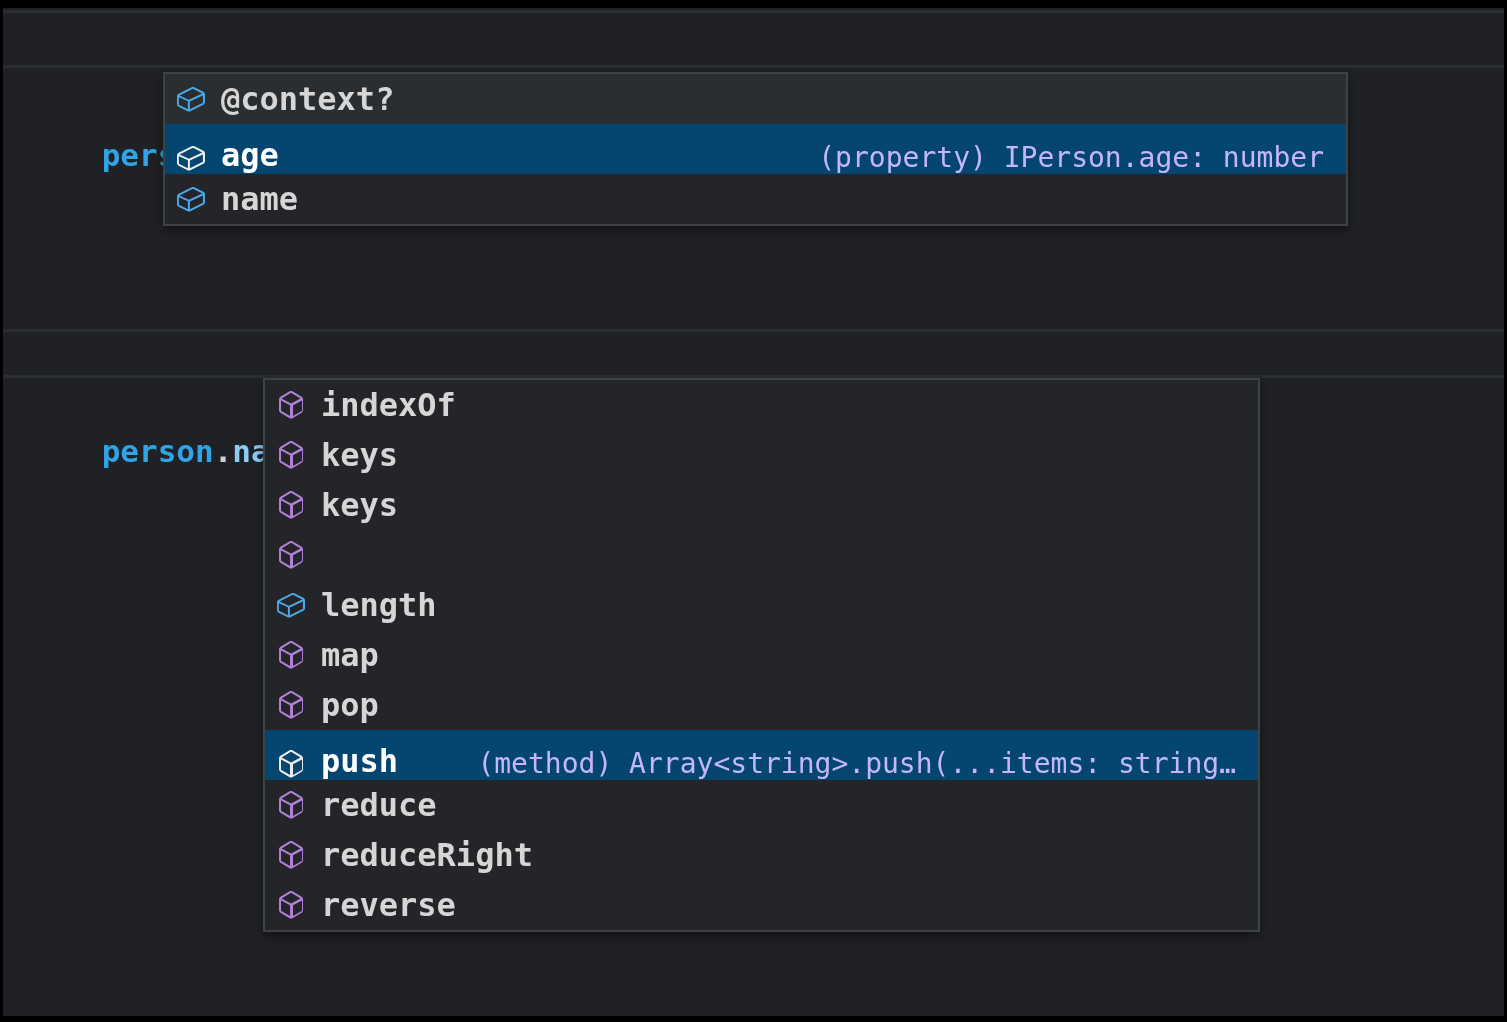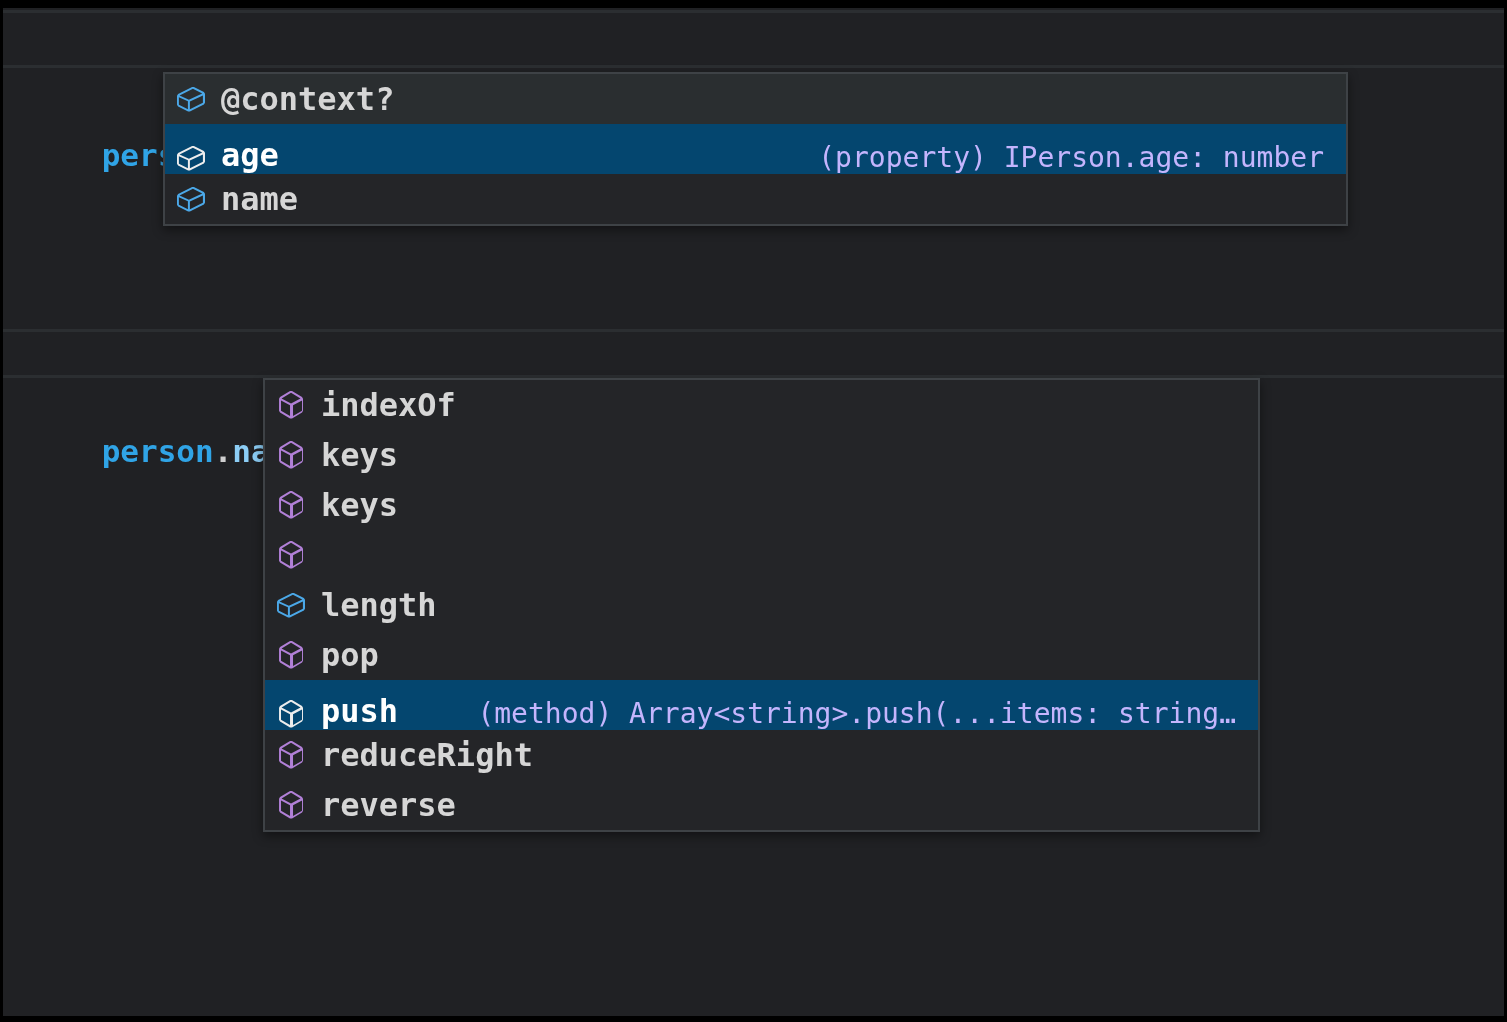--- a/index.html
+++ b/index.html
@@ -185,40 +185,60 @@
           <span class="label" data-name="suggestion-label">length</span>
 
         </div>
         <div class="row method" data-name="suggestion-item">
           <span class="icon">
 
             <svg data-name="symbol-method-icon" viewBox="0 0 16 16">
               <path fill="currentColor" d="M13.51 4l-5-3h-1l-5 3-.49.86v6l.49.85 5 3h1l5-3 .49-.85v-6L13.51 4zm-6 9.56l-4.5-2.7V5.7l4.5 2.45v5.41zm.5-6.28L3.27 4.7l4.74-2.84 4.74 2.84-4.74 2.58zm5.5 3.58l-4.5 2.7V8.15l4.5-2.45v5.16z"></path>
             </svg>
           </span>
+          <span class="label" data-name="suggestion-label">map</span>
+
+        </div>
+        <div class="row method" data-name="suggestion-item">
+          <span class="icon">
+
+            <svg data-name="symbol-method-icon" viewBox="0 0 16 16">
+              <path fill="currentColor" d="M13.51 4l-5-3h-1l-5 3-.49.86v6l.49.85 5 3h1l5-3 .49-.85v-6L13.51 4zm-6 9.56l-4.5-2.7V5.7l4.5 2.45v5.41zm.5-6.28L3.27 4.7l4.74-2.84 4.74 2.84-4.74 2.58zm5.5 3.58l-4.5 2.7V8.15l4.5-2.45v5.16z"></path>
+            </svg>
+          </span>
           <span class="label" data-name="suggestion-label">pop</span>
 
         </div>
         <div class="row method selected" data-name="suggestion-item">
           <span class="icon">
 
             <svg data-name="symbol-method-icon" viewBox="0 0 16 16">
               <path fill="currentColor" d="M13.51 4l-5-3h-1l-5 3-.49.86v6l.49.85 5 3h1l5-3 .49-.85v-6L13.51 4zm-6 9.56l-4.5-2.7V5.7l4.5 2.45v5.41zm.5-6.28L3.27 4.7l4.74-2.84 4.74 2.84-4.74 2.58zm5.5 3.58l-4.5 2.7V8.15l4.5-2.45v5.16z"></path>
             </svg>
           </span>
           <span class="label" data-name="suggestion-label">push</span>
           <span class="detail" data-name="suggestion-detail">(method) Array&lt;string&gt;.push(...items: string…</span>
         </div>
         <div class="row method" data-name="suggestion-item">
           <span class="icon">
 
             <svg data-name="symbol-method-icon" viewBox="0 0 16 16">
               <path fill="currentColor" d="M13.51 4l-5-3h-1l-5 3-.49.86v6l.49.85 5 3h1l5-3 .49-.85v-6L13.51 4zm-6 9.56l-4.5-2.7V5.7l4.5 2.45v5.41zm.5-6.28L3.27 4.7l4.74-2.84 4.74 2.84-4.74 2.58zm5.5 3.58l-4.5 2.7V8.15l4.5-2.45v5.16z"></path>
             </svg>
           </span>
+          <span class="label" data-name="suggestion-label">reduce</span>
+
+        </div>
+        <div class="row method" data-name="suggestion-item">
+          <span class="icon">
+
+            <svg data-name="symbol-method-icon" viewBox="0 0 16 16">
+              <path fill="currentColor" d="M13.51 4l-5-3h-1l-5 3-.49.86v6l.49.85 5 3h1l5-3 .49-.85v-6L13.51 4zm-6 9.56l-4.5-2.7V5.7l4.5 2.45v5.41zm.5-6.28L3.27 4.7l4.74-2.84 4.74 2.84-4.74 2.58zm5.5 3.58l-4.5 2.7V8.15l4.5-2.45v5.16z"></path>
+            </svg>
+          </span>
           <span class="label" data-name="suggestion-label">reduceRight</span>
 
         </div>
         <div class="row method" data-name="suggestion-item">
           <span class="icon">
 
             <svg data-name="symbol-method-icon" viewBox="0 0 16 16">
               <path fill="currentColor" d="M13.51 4l-5-3h-1l-5 3-.49.86v6l.49.85 5 3h1l5-3 .49-.85v-6L13.51 4zm-6 9.56l-4.5-2.7V5.7l4.5 2.45v5.41zm.5-6.28L3.27 4.7l4.74-2.84 4.74 2.84-4.74 2.58zm5.5 3.58l-4.5 2.7V8.15l4.5-2.45v5.16z"></path>
             </svg>
           </span>

